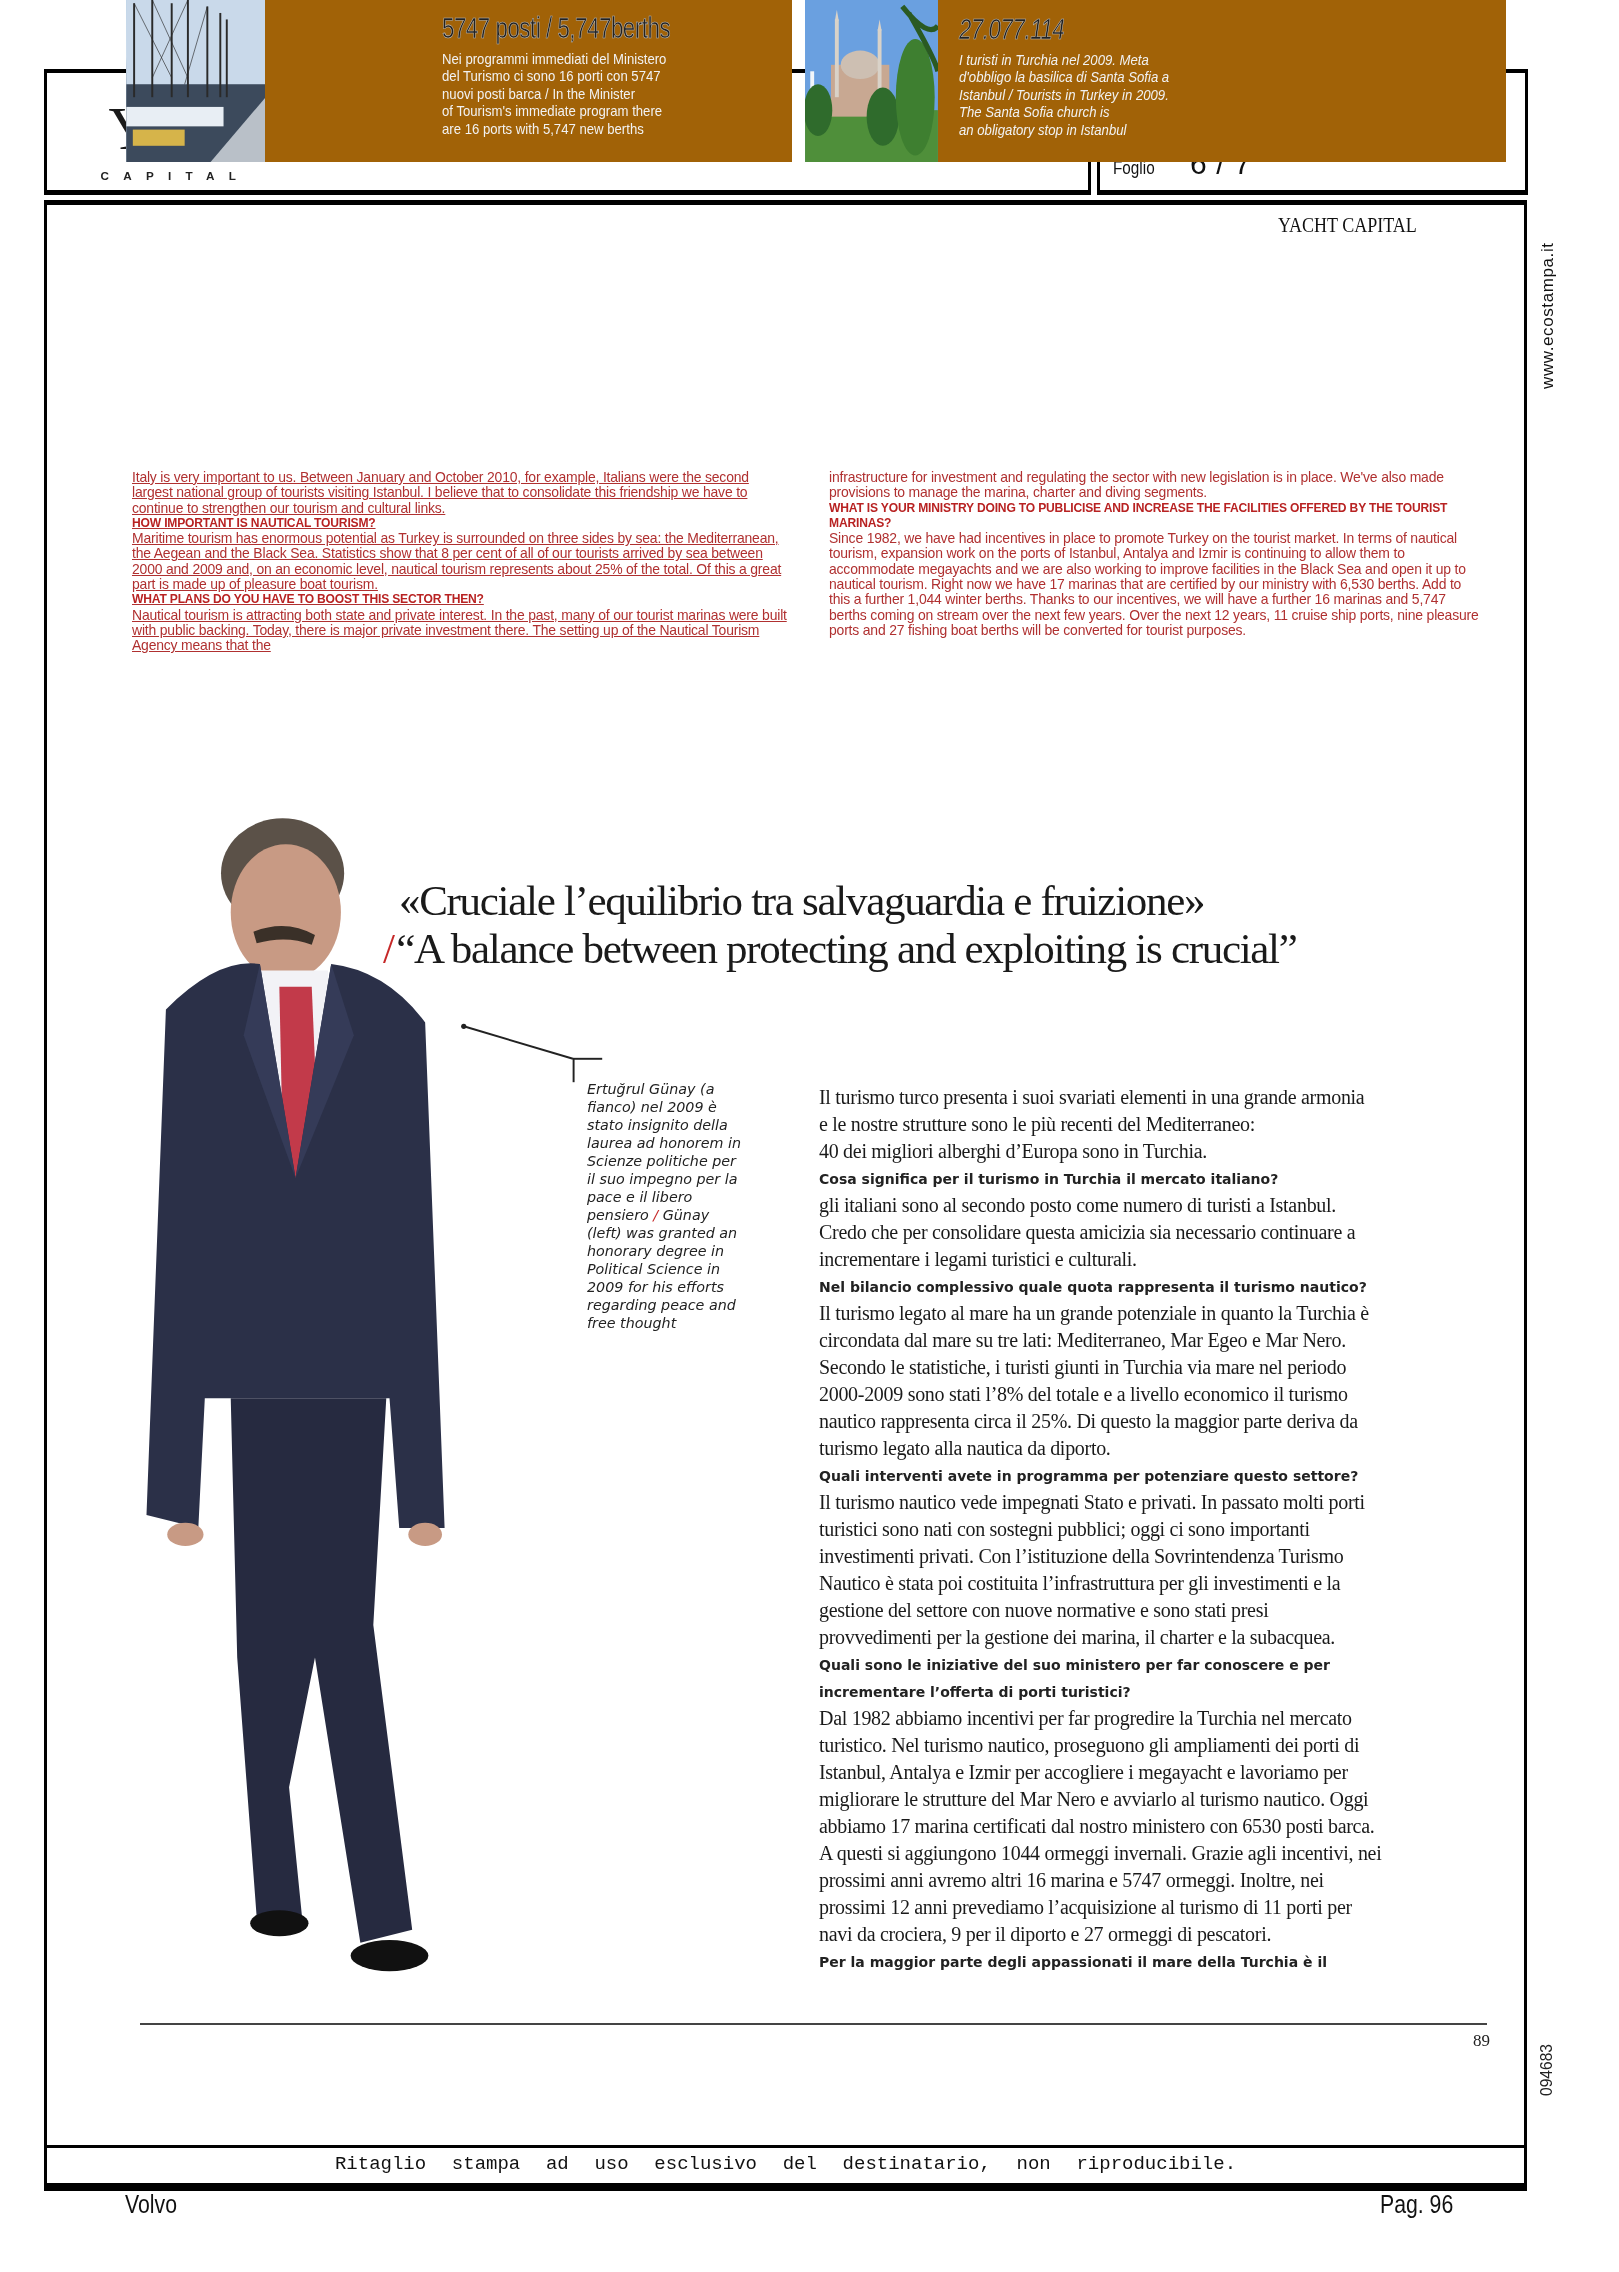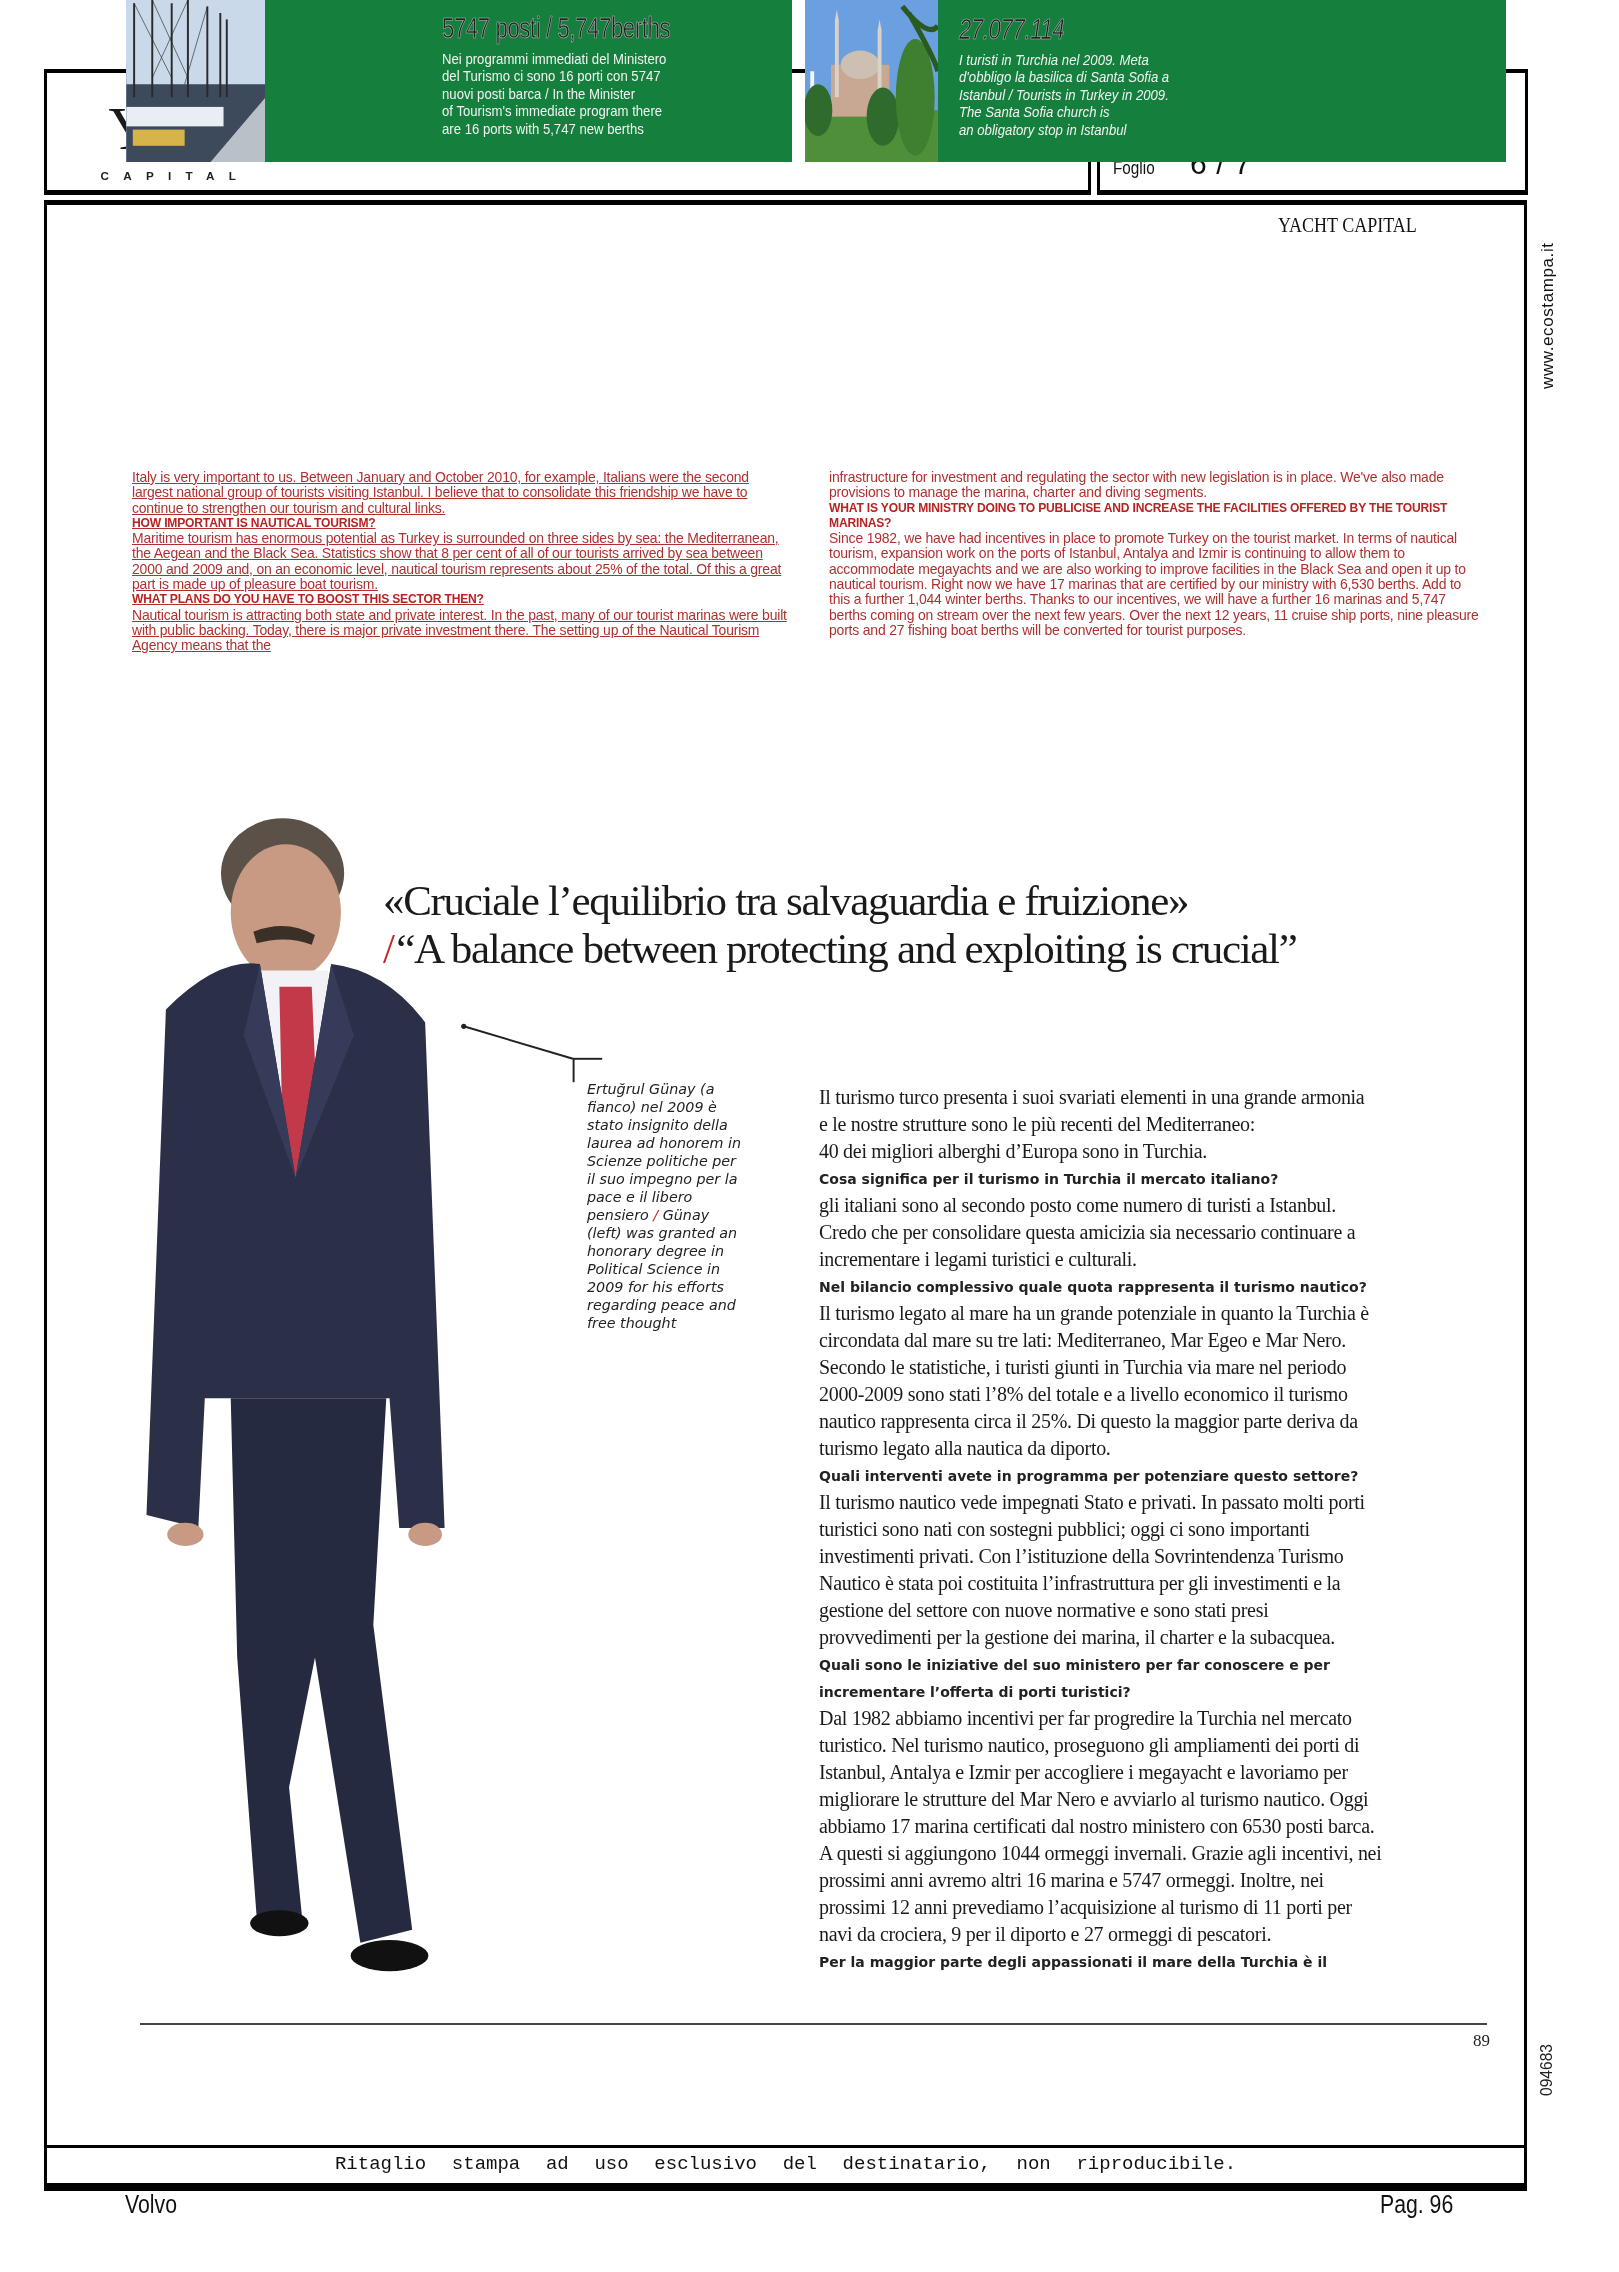--- a/index.html
+++ b/index.html
@@ -27,36 +27,36 @@
   .side-code span { position:absolute; left:0; top:0; transform:rotate(-90deg); transform-origin:left top; white-space:nowrap; font-size:15.6px; color:#222; }
 
   
   .mag-name { position:absolute; left:1278px; top:214px; font-family:"Liberation Serif", serif; font-size:20px; letter-spacing:0px; transform:scaleX(0.9); transform-origin:left top; }
 
   
   .band { position:absolute; top:238px; height:162px; }
   .photo { position:absolute; top:0; height:162px; overflow:hidden; }
   .photo-marina { left:126px; width:140px; background:linear-gradient(180deg,#b8cfe6 0%,#d9e6f2 35%,#5c6d86 55%,#2e3a4a 75%,#8c98a8 100%); }
   .photo-mosque { left:805px; width:133px; background:linear-gradient(180deg,#4f8fd8 0%,#8fbbe8 30%,#c9b7a6 45%,#3f7a3d 65%,#6aa64a 85%,#9bc36a 100%); }
-  .caption-box { position:absolute; top:0; height:162px; background:#15803d; color:#eee; box-sizing:border-box; }
+  .caption-box { position:absolute; top:0; height:162px; background:#a16207; color:#eee; box-sizing:border-box; }
   .caption-1 { left:265px; width:527px; padding:13px 0 0 177px; }
   .caption-2-wide { left:938px; width:568px;font-style:italic; }
   .cap-figure { font-size:28.6px; font-weight:normal; color:#222; -webkit-text-stroke:0.6px #bbb; letter-spacing:-0.6px; line-height:31px; white-space:nowrap; transform:scaleX(0.78); transform-origin:left; }
   .cap-text { font-size:14.3px; line-height:17.5px; color:#f2f2f2; margin-top:6.5px; transform:scaleX(0.92); transform-origin:left top; white-space:nowrap; }
 
   
   .eng-col { position:absolute; top:469px; width:655px; font-size:15px; line-height:15.3px; color:#b03030; letter-spacing:-0.2px; }
   .eng-col p { margin:0; transform:scaleX(0.93); transform-origin:left top; width:705px; }
   .eng-col .q { font-weight:bold; color:#b82222; font-size:13px; }
   .eng-left { left:132px;text-decoration:underline; }
   .eng-right { left:829px; }
 
   
   .title { position:absolute; left:383px; top:877px; font-family:"Liberation Serif", serif; color:#1a1a1a; }
-  .title-it { font-size:43px; line-height:48px; letter-spacing:-1.3px; white-space:nowrap; }
+  .title-it { font-size:43px; line-height:48px; letter-spacing:-1.3px; white-space:nowrap;margin-left:16px; }
   .title-en { font-size:43px; line-height:48px; letter-spacing:-1.3px; white-space:nowrap; }
   .title-slash { color:#c62828; margin-right:2.6px; }
 
   
   .person { position:absolute; left:140px; top:814px; width:337px; height:1188px; }
 
   
   .callout-line { position:absolute; left:454px; top:1012px; width:156px; height:78px; }
   .callout-text { position:absolute; left:587px; top:1080px; width:156px; font-family:"DejaVu Sans", sans-serif; font-style:italic; font-size:14.3px; line-height:18px; color:#222; }
   .callout-text .slash { color:#c62828; }

